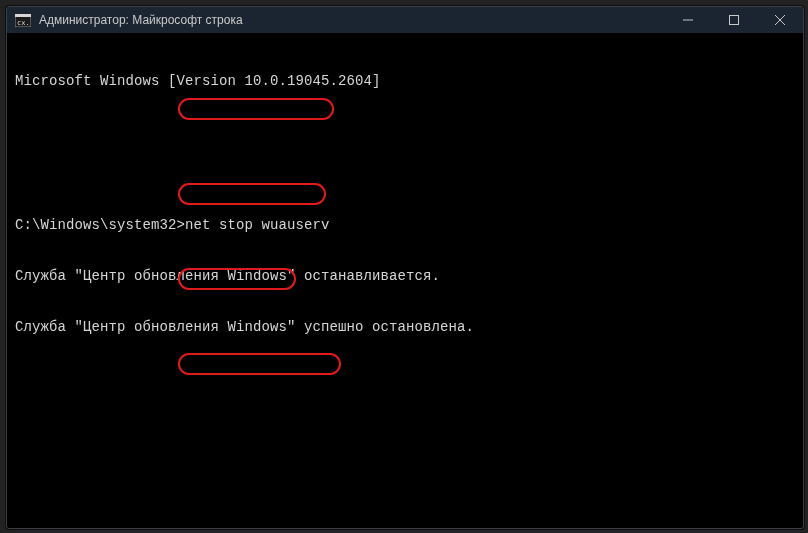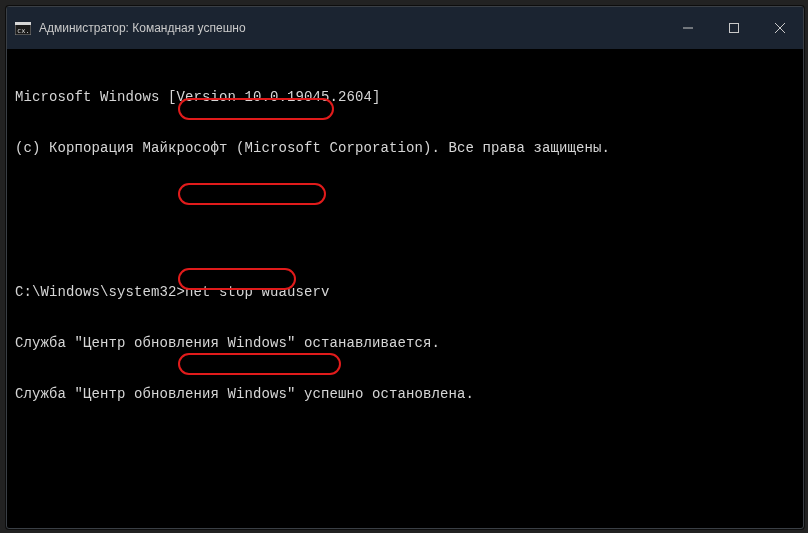--- a/index.html
+++ b/index.html
@@ -15,21 +15,21 @@
     left: 6px;
     top: 6px;
     width: 796px;
     height: 521px;
     background: #000;
     border: 1px solid #3a3f45;
     border-radius: 3px;
     box-shadow: 0 0 0 1px rgba(0,0,0,0.6);
   }
   .titlebar {
-    height: 42px;
+    height: 26px;
     background: #1b2431;
     display: flex;
     align-items: center;
     color: #c9c9c9;
     font-family: "Segoe UI", Arial, sans-serif;
     font-size: 12px;
     user-select: none;
   }
   .titlebar .app-icon {
     width: 16px;
@@ -80,42 +80,41 @@
 <div class="window">
 
   <div class="titlebar">
     <span class="app-icon">
       <svg width="16" height="13" viewBox="0 0 16 13">
         <rect x="0" y="0" width="16" height="13" fill="#1a1a1a" stroke="#8a8a8a" stroke-width="1"></rect>
         <rect x="0" y="0" width="16" height="3" fill="#d6d6d6"></rect>
         <text x="2" y="11" font-family="Consolas,monospace" font-size="7" fill="#d6d6d6">cx.</text>
       </svg>
     </span>
-    <span class="title-text">Администратор: Командная успешно</span>
+    <span class="title-text">Администратор: Майкрософт строка</span>
     <div class="win-btn">
       <svg width="10" height="10" viewBox="0 0 10 10">
           <line x1="0" y1="5" x2="10" y2="5" stroke="#c9c9c9" stroke-width="1"></line>
         </svg>
     </div>
     <div class="win-btn">
       <svg width="10" height="10" viewBox="0 0 10 10">
           <rect x="0.5" y="0.5" width="9" height="9" fill="none" stroke="#c9c9c9" stroke-width="1"></rect>
         </svg>
     </div>
     <div class="win-btn">
       <svg width="10" height="10" viewBox="0 0 10 10">
         <line x1="0" y1="0" x2="10" y2="10" stroke="#c9c9c9" stroke-width="1"></line>
         <line x1="10" y1="0" x2="0" y2="10" stroke="#c9c9c9" stroke-width="1"></line>
       </svg>
     </div>
   </div>
 
   <div class="terminal">
     <div class="line">Microsoft Windows [Version 10.0.19045.2604]</div>
-    <div class="line">(c) Корпорация Майкрософт (Microsoft Corporation). Все права защищены.</div>
     <div class="line">&nbsp;</div>
 
     
     <div class="line prompt-row"><span>C:\Windows\system32&gt;</span><span>net stop wuauserv</span></div>
     <div class="line">Служба "Центр обновления Windows" останавливается.</div>
     <div class="line">Служба "Центр обновления Windows" успешно остановлена.</div>
     <div class="line">&nbsp;</div>
     <div class="line">&nbsp;</div>
 
     

